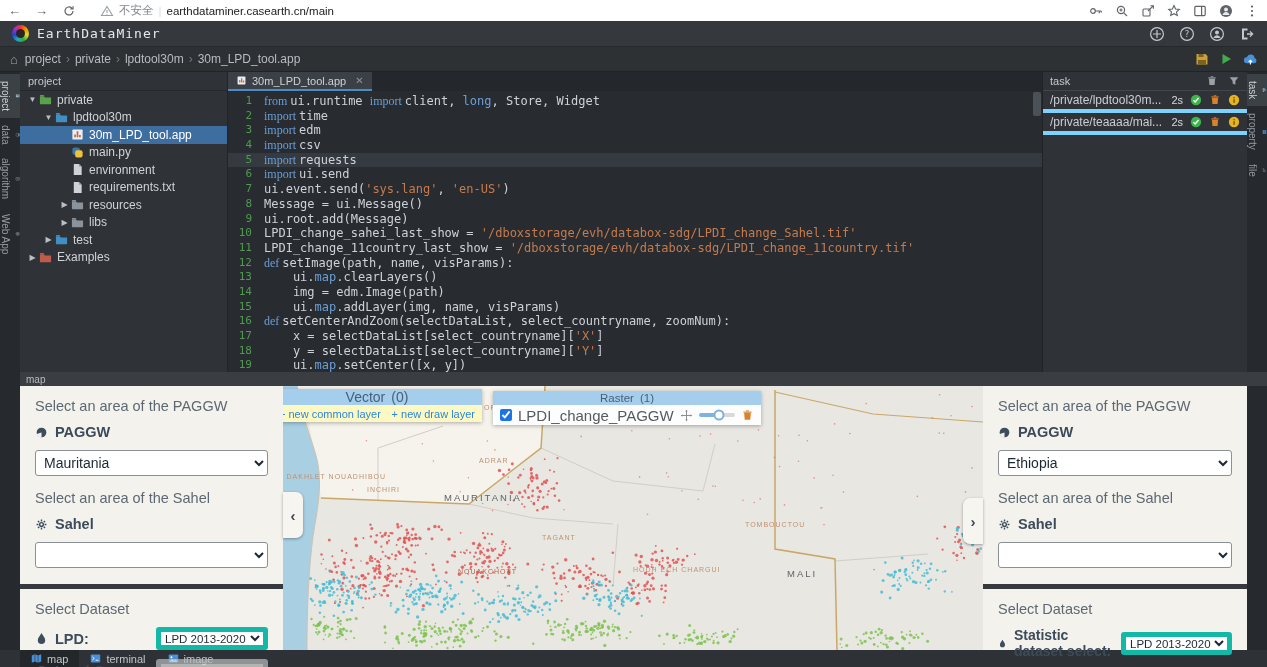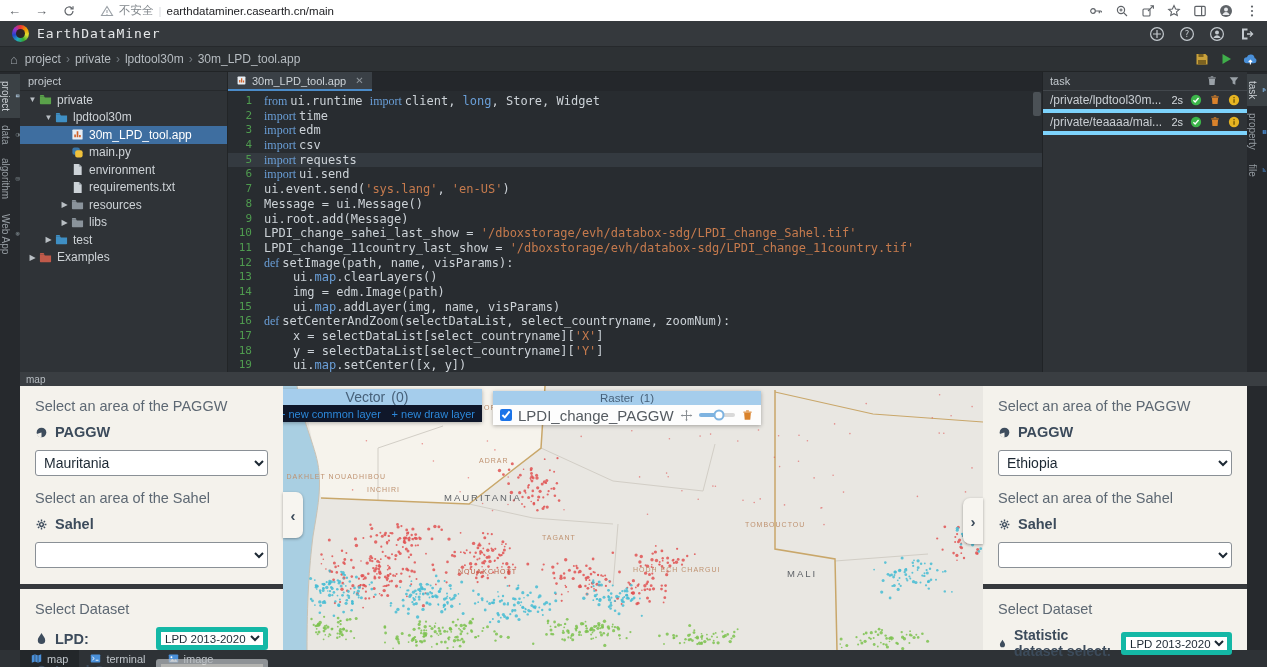--- a/index.html
+++ b/index.html
@@ -111,21 +111,21 @@
   .canvas { width:700px; position:relative; overflow:hidden; background:#e9e7e2; }
   .canvas svg.mapsvg { position:absolute; left:0; top:0; }
   .maplabel { position:absolute; font-size:7px; letter-spacing:1px; color:#bf9270; white-space:nowrap; }
   .maplabel.country { font-size:9.5px; color:#5f6368; letter-spacing:2px; }
   .maplabel.city { color:#bb5f45; }
 
   .vecpanel { position:absolute; left:-11px; top:3px; width:210px; box-shadow:0 1px 4px rgba(0,0,0,.3);
               font-size:11px; z-index:5; }
   .vec-head { height:16px; background:#a5cdec; color:#47617a; font-size:14px; display:flex;
               align-items:center; justify-content:center; gap:6px; }
-  .vec-links { height:17px; background:#0f172a; display:flex; align-items:center;
+  .vec-links { height:17px; background:#fef9c3; display:flex; align-items:center;
                justify-content:space-between; padding:0 7px; }
   .vec-links a { color:#2c87d9; text-decoration:none; font-size:11px; }
 
   .raspanel { position:absolute; left:210px; top:5px; width:268px; box-shadow:0 1px 4px rgba(0,0,0,.3); z-index:6; }
   .ras-head { height:14px; background:#a5cdec; color:#47617a; font-size:11.5px; display:flex;
               align-items:center; justify-content:center; gap:6px; }
   .ras-row { height:20px; background:#fdfdfd; display:flex; align-items:center; gap:6px; padding:0 7px; }
   .ras-row input[type=checkbox] { width:12px; height:12px; accent-color:#1a73e8; }
   .ras-name { font-size:15px; color:#555b61; flex:1; }
   .slider { position:relative; width:58px; height:4px; border-radius:2px;

